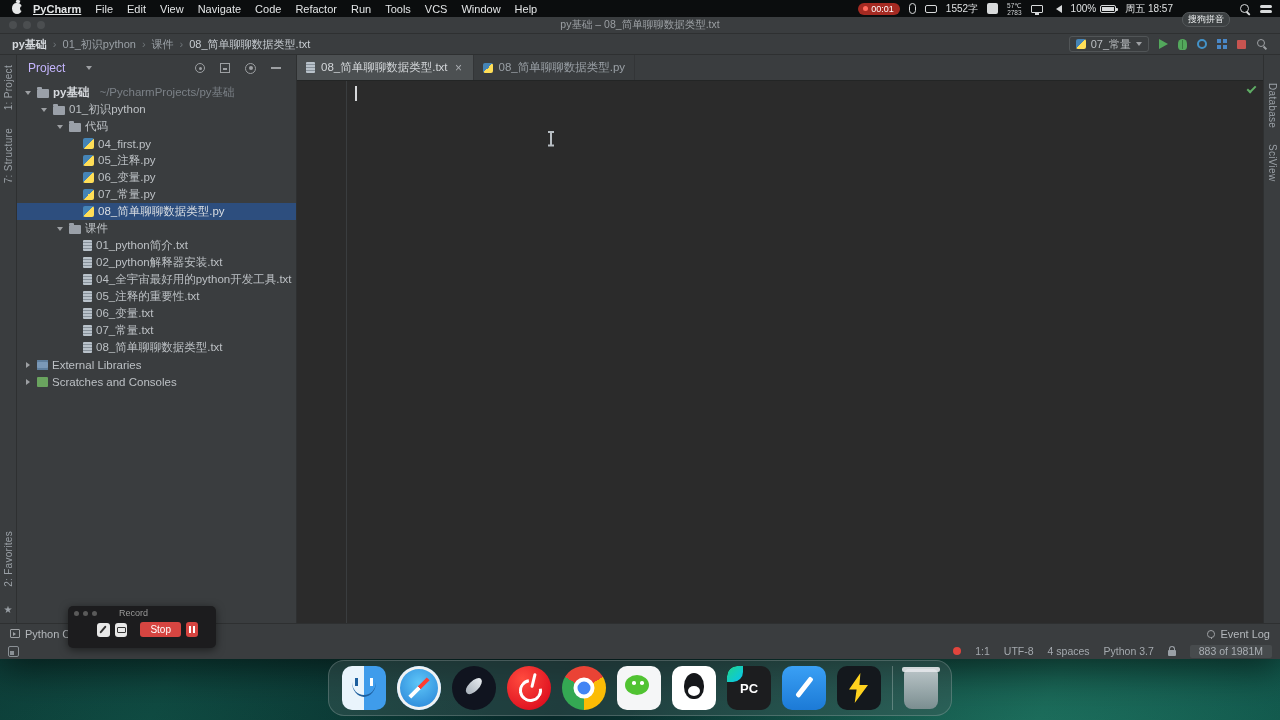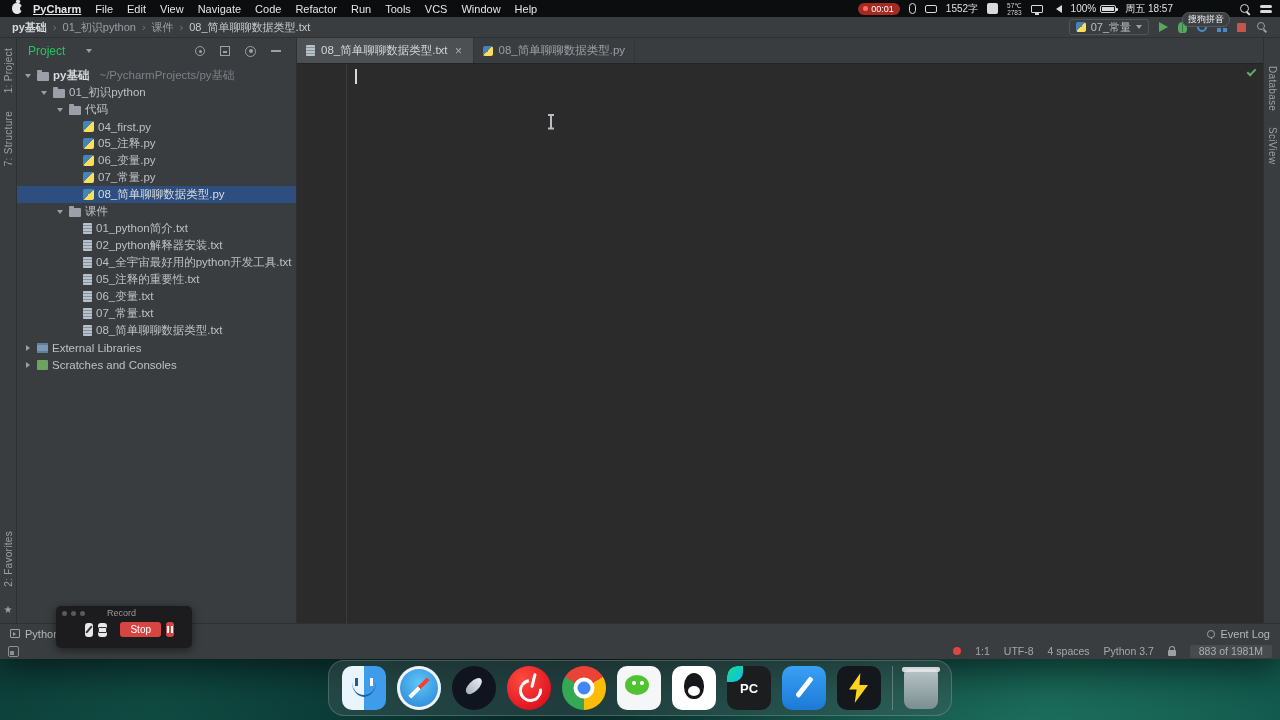--- a/index.html
+++ b/index.html
@@ -74,21 +74,21 @@
   .strip { width:17px; background:#3a3d3f; display:flex; flex-direction:column; align-items:center; }
   .strip.left { border-right:1px solid #2e3031; padding:10px 0 8px; gap:18px; }
   .strip.right { border-left:1px solid #2e3031; padding:28px 0 8px; gap:16px; }
   .vtext { writing-mode:vertical-rl; font-size:10px; color:#9aa0a6; white-space:nowrap; letter-spacing:.3px; cursor:default; }
   .strip.left .vtext { transform:rotate(180deg); }
   .strip-spacer { flex:1; }
   .star-icon { color:#9aa0a6; font-size:10px; line-height:10px; }
   .star-icon::before { content:"\2605"; }
 
   .project { width:280px; background:#3a3d3f; border-right:1px solid #2e3031; display:flex; flex-direction:column; min-width:0; }
-  .proj-header { height:26px; display:flex; align-items:center; padding:0 11px; gap:21px; color:#22c55e; font-size:12px; }
+  .proj-header { height:26px; display:flex; align-items:center; padding:0 11px; gap:21px; color:#c4b5fd; font-size:12px; }
   .ph-icons { margin-left:auto; display:flex; gap:15px; align-items:center; padding-right:4px; }
   .ic-locate { width:10px; height:10px; border:1.5px solid #9da0a3; border-radius:50%; position:relative; }
   .ic-locate::before { content:""; position:absolute; inset:2.5px; background:#9da0a3; border-radius:50%; }
   .ic-collapse { width:10px; height:10px; border:1px solid #9da0a3; position:relative; }
   .ic-collapse::before { content:""; position:absolute; left:2px; right:2px; top:4px; height:1.5px; background:#9da0a3; }
   .ic-gear { width:11px; height:11px; border:1.5px solid #9da0a3; border-radius:50%; position:relative; }
   .ic-gear::before { content:""; position:absolute; inset:2.5px; border-radius:50%; background:#9da0a3; }
   .ic-minus { width:10px; height:2px; background:#9da0a3; }
 
   .tree { flex:1; padding-top:3px; font-size:11.5px; color:#bcc0c4; overflow:hidden; }
@@ -131,21 +131,21 @@
   .statusbar { height:16px; background:#3a3d3f; display:flex; align-items:center; padding:0 8px; gap:16px; font-size:10.5px; color:#a4a9ae; }
   .tw-toggle { width:11px; height:11px; border:1px solid #8a9095; border-radius:2px; position:relative; }
   .tw-toggle::after { content:""; position:absolute; left:1px; bottom:1px; width:4px; height:4px; background:#8a9095; }
   .sb-right { margin-left:auto; display:flex; align-items:center; gap:14px; }
   .recdot { width:8px; height:8px; border-radius:50%; background:#e2453d; }
   .lock-ic { width:8px; height:6px; background:#9aa0a6; border-radius:1px; position:relative; margin-top:3px; }
   .lock-ic::before { content:""; position:absolute; left:1px; top:-4px; width:4px; height:4px; border:1.5px solid #9aa0a6; border-bottom:none; border-radius:3px 3px 0 0; }
   .memchip { background:#474b4d; border-radius:2px; padding:0 9px; height:13px; line-height:13px; color:#a9aeb3; }
 
   
-  .recorder { position:absolute; left:56px; top:606px; width:136px; height:42px; background:#1c1c1e; border-radius:5px; z-index:50; box-shadow:0 2px 8px rgba(0,0,0,.5); }
+  .recorder { position:absolute; left:68px; top:606px; width:148px; height:42px; background:#1c1c1e; border-radius:5px; z-index:50; box-shadow:0 2px 8px rgba(0,0,0,.5); }
   .rec-title { height:14px; display:flex; align-items:center; padding:0 6px; gap:4px; }
   .dot { width:5px; height:5px; border-radius:50%; background:#5a5a5a; }
   .rec-name { color:#9a9a9a; font-size:9px; margin-left:18px; }
   .rec-controls { display:flex; align-items:center; gap:5px; padding:2px 18px;margin-left:11px; }
   .wbtn { width:18px; height:14px; background:#e8e8e8; border-radius:3px; display:flex; align-items:center; justify-content:center; }
   .pen-ic { width:2px; height:9px; background:#333; transform:rotate(40deg); border-radius:1px; }
   .scr-ic { width:9px; height:6px; border:1.2px solid #333; border-radius:1px; }
   .stopbtn { background:#d64541; color:#fff; font-size:10px; border-radius:3px; height:15px; line-height:15px; padding:0 10px; margin-left:8px; }
   .pausebtn { width:17px; height:15px; background:#d64541; border-radius:3px; display:flex; align-items:center; justify-content:center; gap:2px; }
   .pausebtn i { display:block; width:2px; height:7px; background:#fff; }
@@ -223,20 +223,28 @@
       <span class="mag-ic"></span>
       <span class="cc-ic">
           <span></span>
           <span></span>
         </span>
     </div>
   </div>
 
   <div class="window">
 
+    <div class="titlebar">
+      <span class="traffic">
+        <span class="tl"></span>
+        <span class="tl"></span>
+        <span class="tl"></span>
+      </span>
+      <span>py基础 – 08_简单聊聊数据类型.txt</span>
+    </div>
 
     <div class="navbar">
       <div class="crumbs">
         <span class="crumb first">py基础</span>
         <span class="chev"></span>
         <span class="crumb">01_初识python</span>
         <span class="chev"></span>
         <span class="crumb">课件</span>
         <span class="chev"></span>
         <span class="crumb last">08_简单聊聊数据类型.txt</span>

